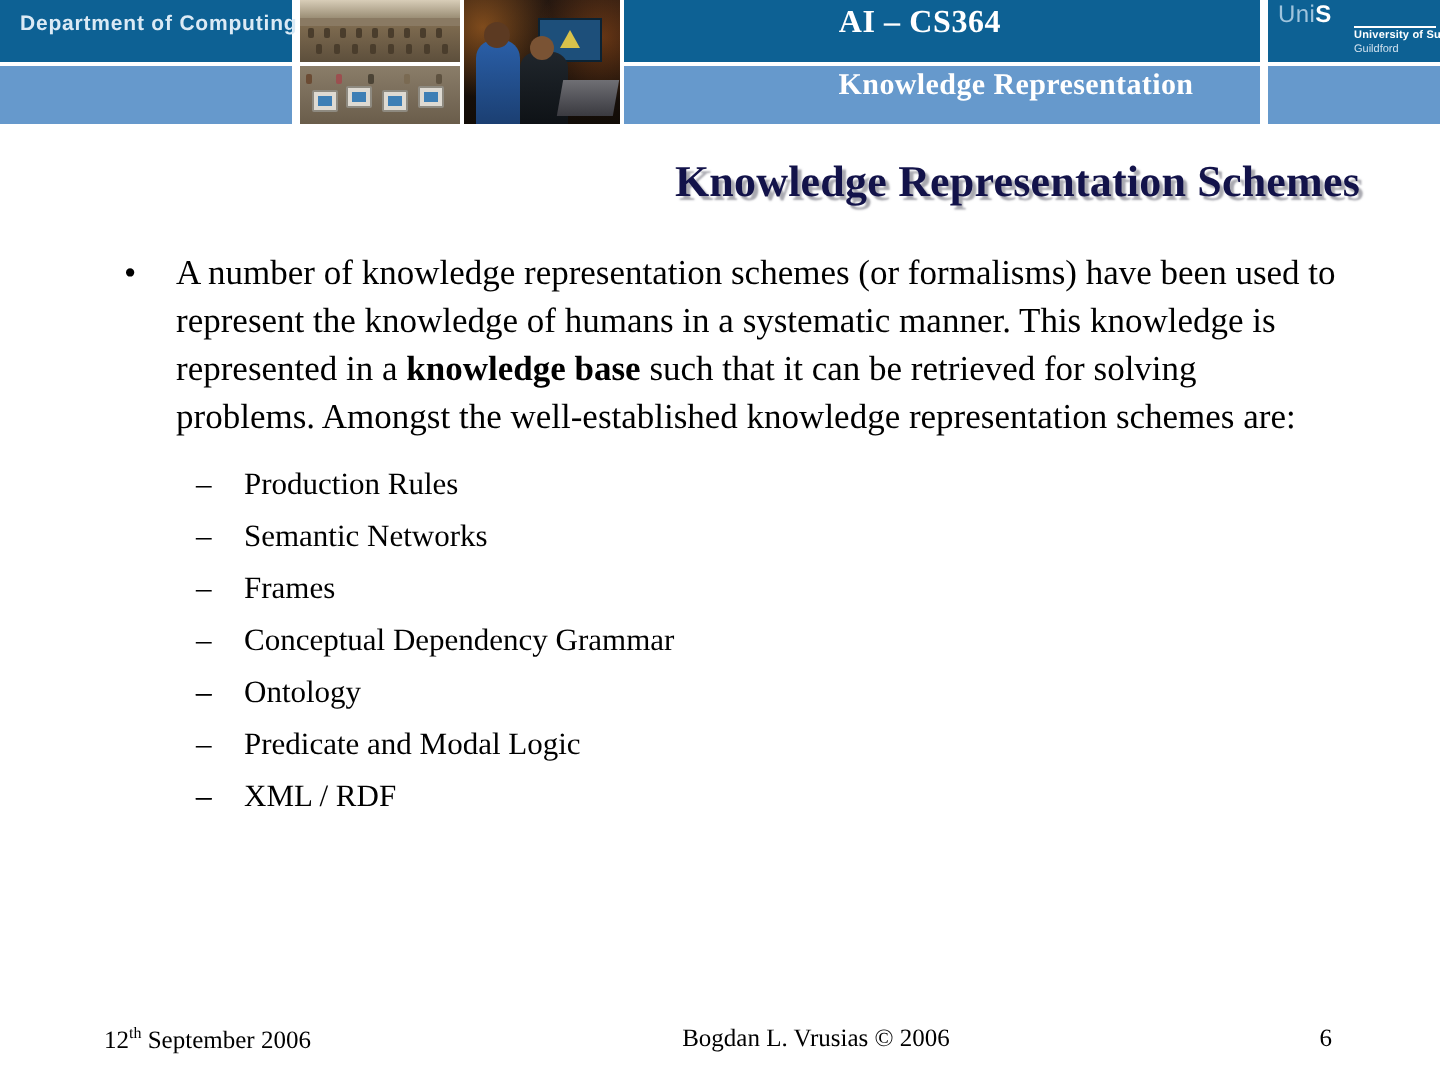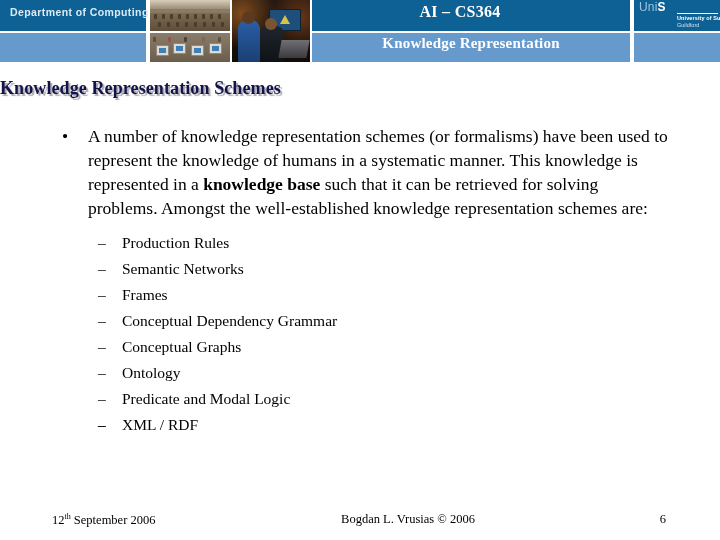--- a/index.html
+++ b/index.html
@@ -194,20 +194,21 @@
   }
   .hdr-subject {
     position: absolute;
     left: 312px; top: 35px;
     width: 318px;
     text-align: center;
     font-size: 15px;
     font-weight: bold;
     color: #ffffff;
     letter-spacing: 0.2px;
+    padding-left: 37px;
   }
 
   
   .logo-dark {
     position: absolute;
     left: 634px; top: 0;
     width: 86px; height: 31px;
     background: #0d6194;
   }
   .logo-light {
@@ -255,22 +256,22 @@
     left: 630px; top: 0;
     width: 4px; height: 62px;
     background: #ffffff;
   }
 
   
   .slide-title {
     position: absolute;
     left: 0; top: 78px;
     width: 680px;
-    text-align: left;
-    font-size: 18px;
+    text-align: right;
+    font-size: 22px;
     font-weight: bold;
     color: #13134a;
     text-shadow: 2px 2px 1px rgba(140,140,150,0.75);
     letter-spacing: 0.1px;
   }
 
   
   .body-area {
     position: absolute;
     left: 0; top: 124px;
@@ -428,21 +429,21 @@
 
   <div class="lvl1">
     <span class="bullet">•</span><span>A number of knowledge representation schemes (or formalisms) have been used to represent the knowledge of humans in a systematic manner.  This knowledge is represented in a </span><b>knowledge base</b><span> such that it can be retrieved for solving problems.  Amongst the well-established knowledge representation schemes are:</span>
   </div>
 
   <ul class="sub-list">
     <li class="sub-item"><span class="dash">–</span><span>Production Rules</span></li>
     <li class="sub-item"><span class="dash">–</span><span>Semantic Networks</span></li>
     <li class="sub-item"><span class="dash">–</span><span>Frames</span></li>
     <li class="sub-item"><span class="dash">–</span><span>Conceptual Dependency Grammar</span></li>
-    <li class="sub-item"><span class="dash">–</span><span>Conceptual Graphs</span></li>
+    <li class="sub-item"><span class="dash">–</span></li>
     <li class="sub-item"><span class="dash">–</span><span>Ontology</span></li>
     <li class="sub-item"><span class="dash">–</span><span>Predicate and Modal Logic</span></li>
     <li class="sub-item"><span class="dash">–</span></li>
     <li class="sub-item"><span class="dash">–</span><span>XML / RDF</span></li>
   </ul>
 </div>
 
 <div class="footer">
   <div class="footer-date"><span>12</span><sup>th</sup><span> September 2006</span></div>
   <div class="footer-author">Bogdan L. Vrusias © 2006</div>

